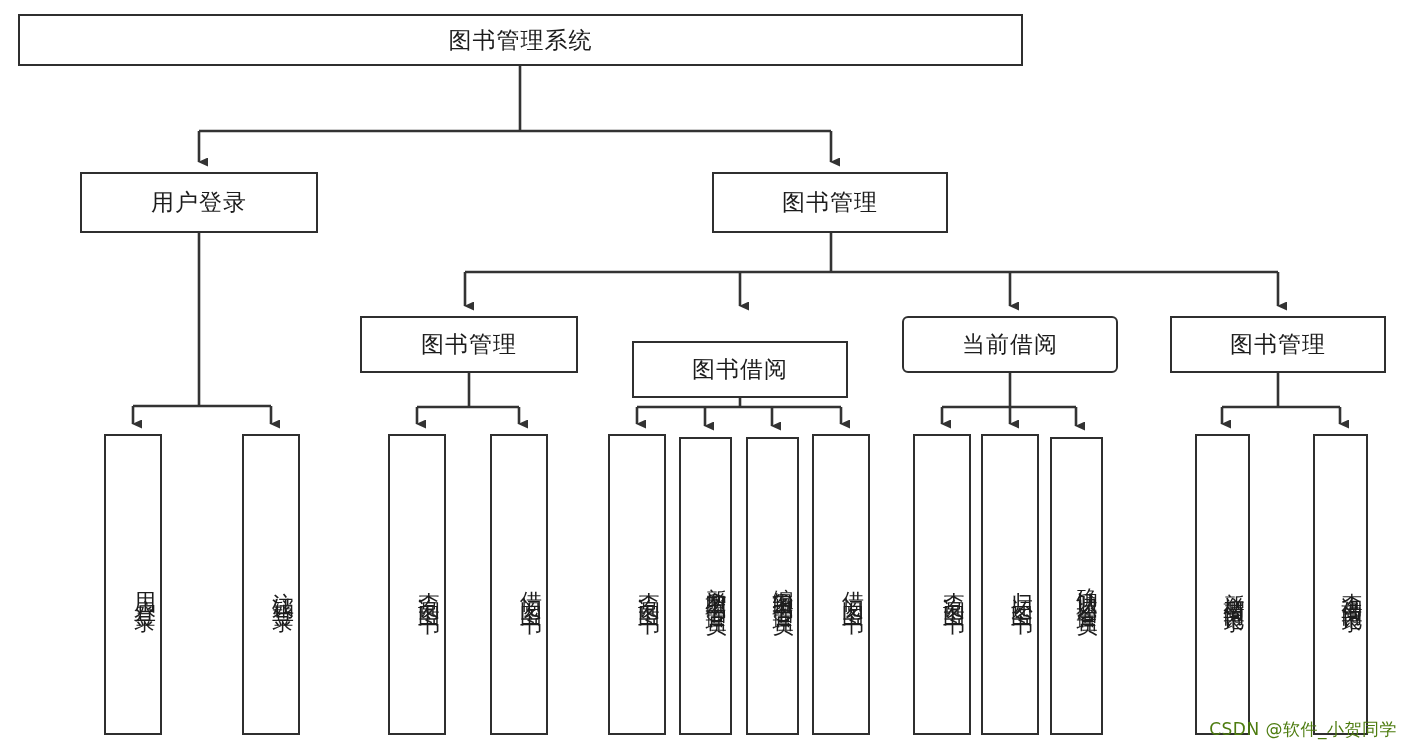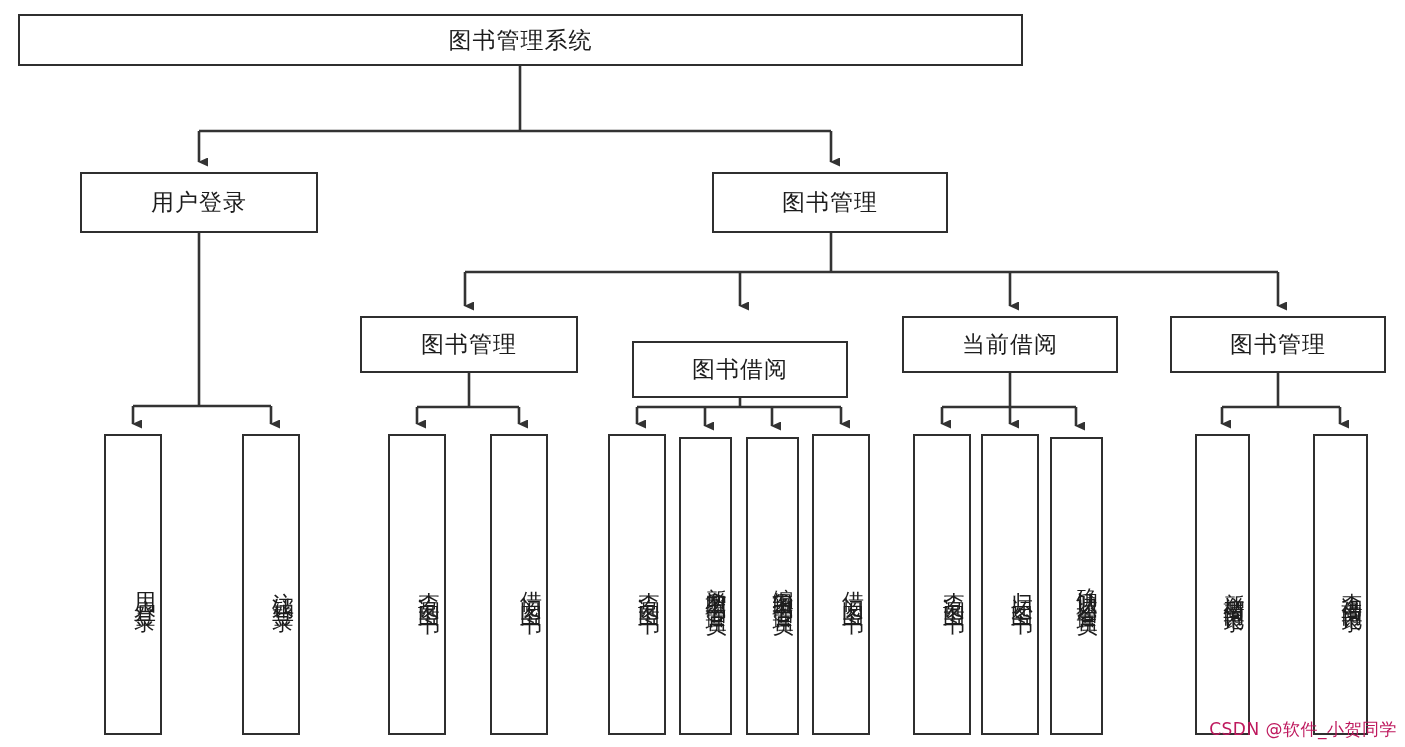--- a/index.html
+++ b/index.html
@@ -10,21 +10,21 @@
         border:2.5px solid #2f2f2f;display:flex;align-items:center;
         justify-content:center;color:#1c1c1c;}
   .node.h{font-size:23px;letter-spacing:1px;}
   .node.v{writing-mode:vertical-rl;text-orientation:upright;
           font-size:22px;letter-spacing:7px;padding-top:6px;
           align-items:flex-start;justify-content:center;}
   .node.v.tall{font-size:21px;letter-spacing:4px;}
   svg.links{position:absolute;left:0;top:0;width:1405px;height:747px;
             pointer-events:none;}
   #watermark{position:absolute;right:8px;bottom:6px;font-size:17px;
-             color:#be185d;white-space:nowrap;letter-spacing:0.5px;}
+             color:#4d7c0f;white-space:nowrap;letter-spacing:0.5px;}
 </style>
 </head>
 <body>
 
 <div id="canvas">
 
   <svg class="links" viewBox="0 0 1405 747" xmlns="http://www.w3.org/2000/svg">
     <defs>
       <marker id="arw" markerWidth="9" markerHeight="10" refX="4.5" refY="9" orient="auto" markerUnits="userSpaceOnUse">
         <path d="M0,0 L9,0 L4.5,10 Z" fill="#333333"></path>
@@ -74,21 +74,21 @@
     </g>
   </svg>
 
   <div class="node h" style="left:18px;top:14px;width:1005px;height:52px;">图书管理系统</div>
 
   <div class="node h" style="left:80px;top:172px;width:238px;height:61px;">用户登录</div>
   <div class="node h" style="left:712px;top:172px;width:236px;height:61px;">图书管理</div>
 
   <div class="node h" style="left:360px;top:316px;width:218px;height:57px;">图书管理</div>
   <div class="node h" style="left:632px;top:316px;width:216px;height:57px;margin-top:25px;">图书借阅</div>
-  <div class="node h" style="left:902px;top:316px;width:216px;height:57px;">当前借阅</div>
+  <div class="node h" style="left:902px;top:316px;width:216px;height:57px;border-radius:6px;">当前借阅</div>
   <div class="node h" style="left:1170px;top:316px;width:216px;height:57px;">图书管理</div>
 
   <div class="node v" style="left:104px;top:434px;width:58px;height:301px;">用户登录</div>
   <div class="node v" style="left:242px;top:434px;width:58px;height:301px;">注销登录</div>
 
   <div class="node v" style="left:388px;top:434px;width:58px;height:301px;">查询图书</div>
   <div class="node v" style="left:490px;top:434px;width:58px;height:301px;">借阅图书</div>
 
   <div class="node v" style="left:608px;top:434px;width:58px;height:301px;">查询图书</div>
   <div class="node v tall" style="left:679px;top:437px;width:53px;height:298px;">新增图书（管理员）</div>

